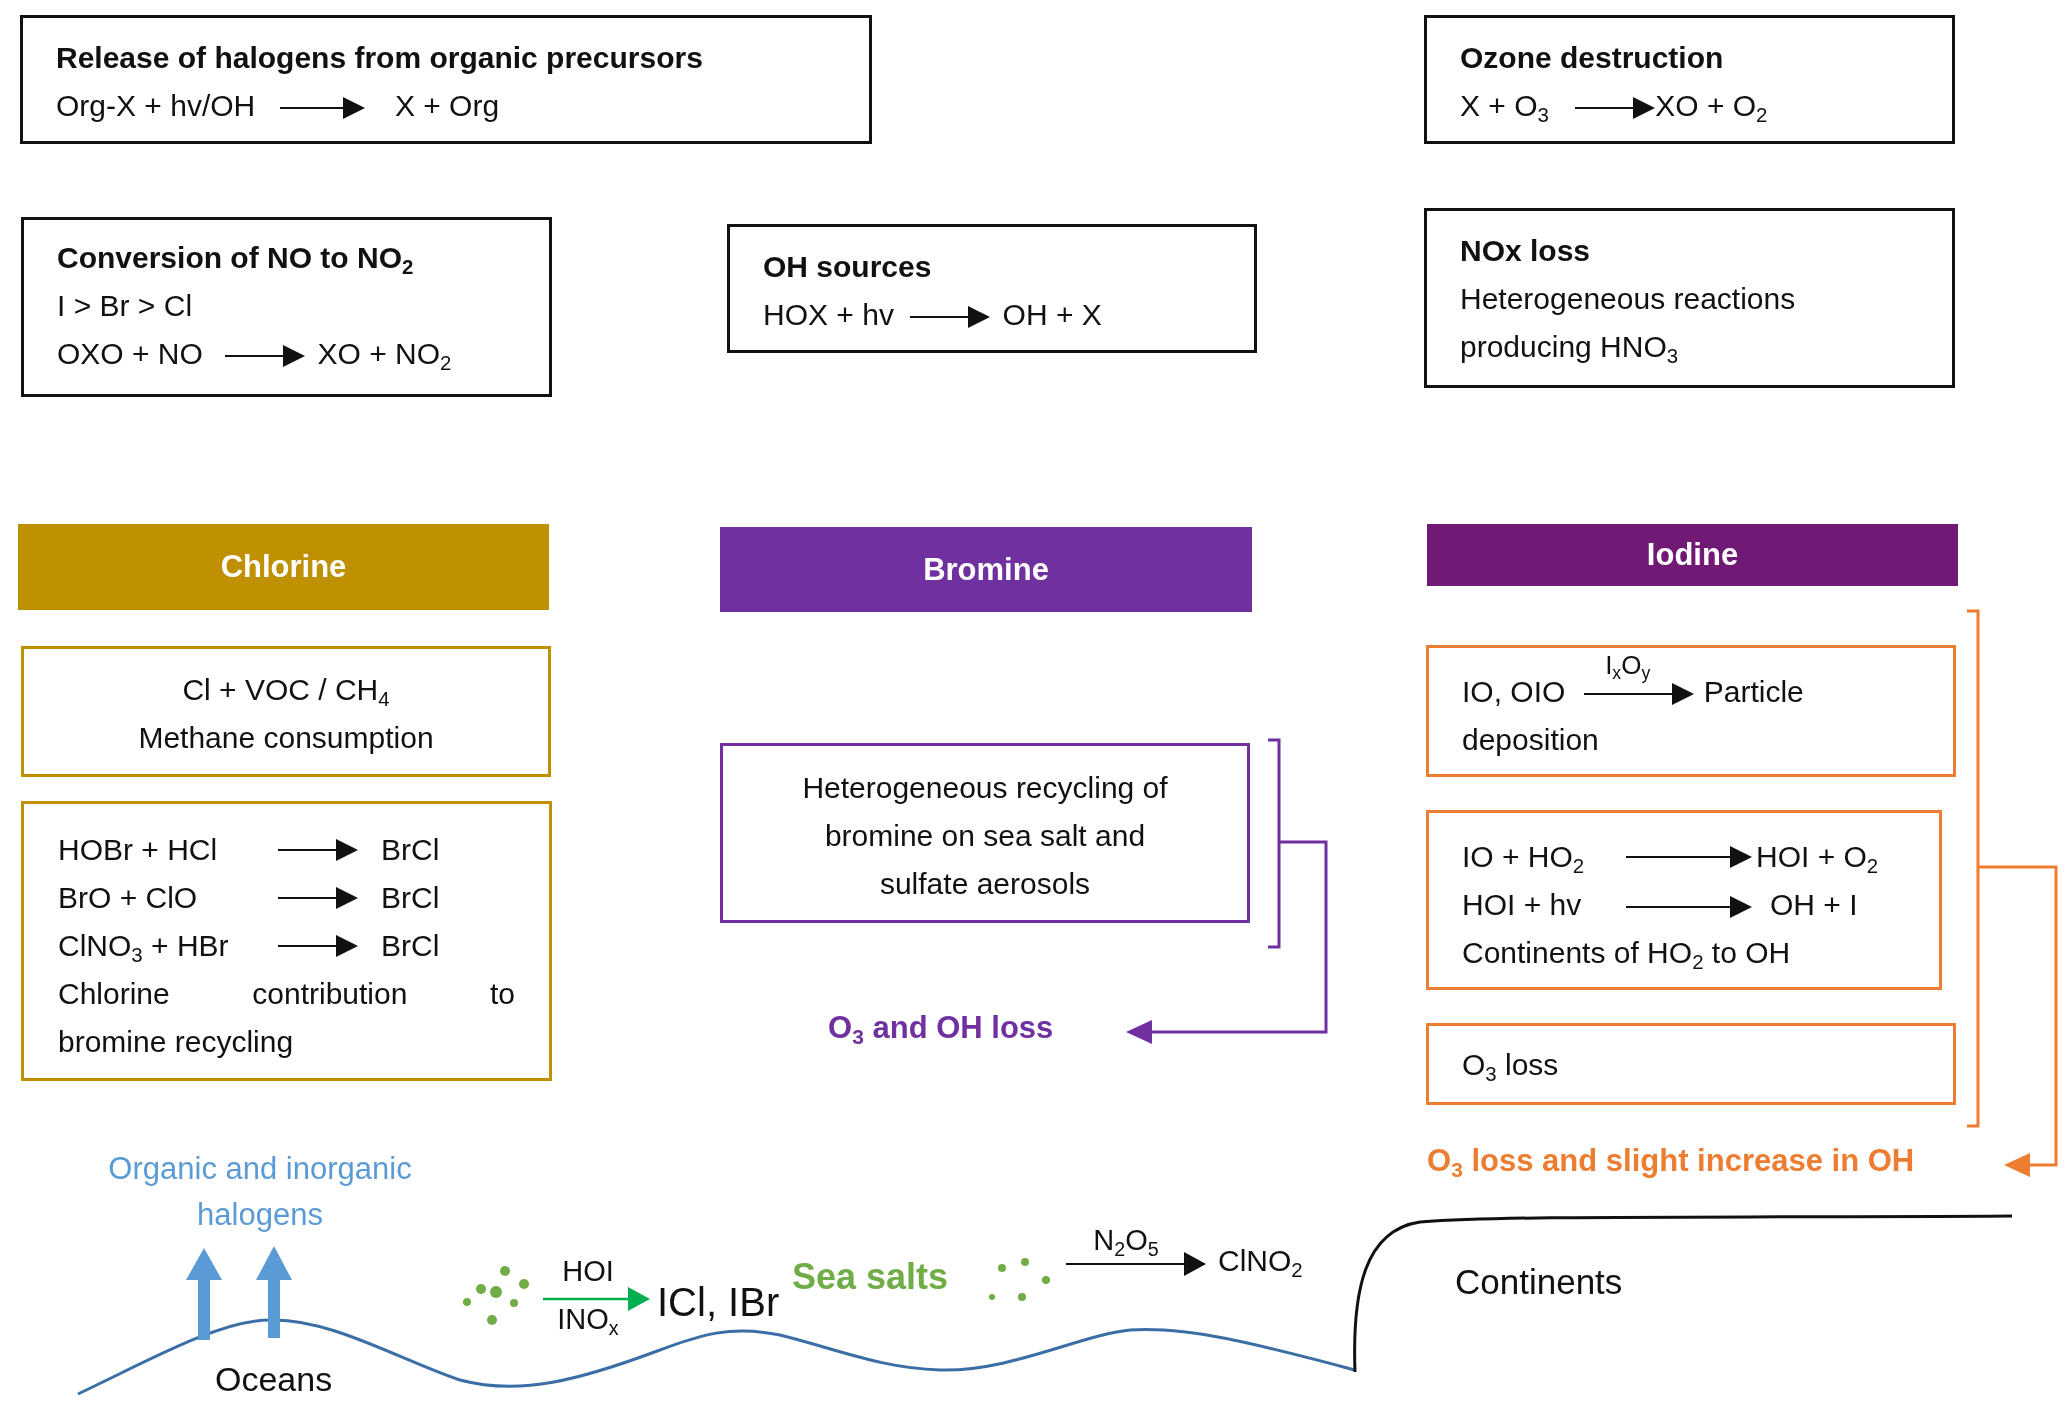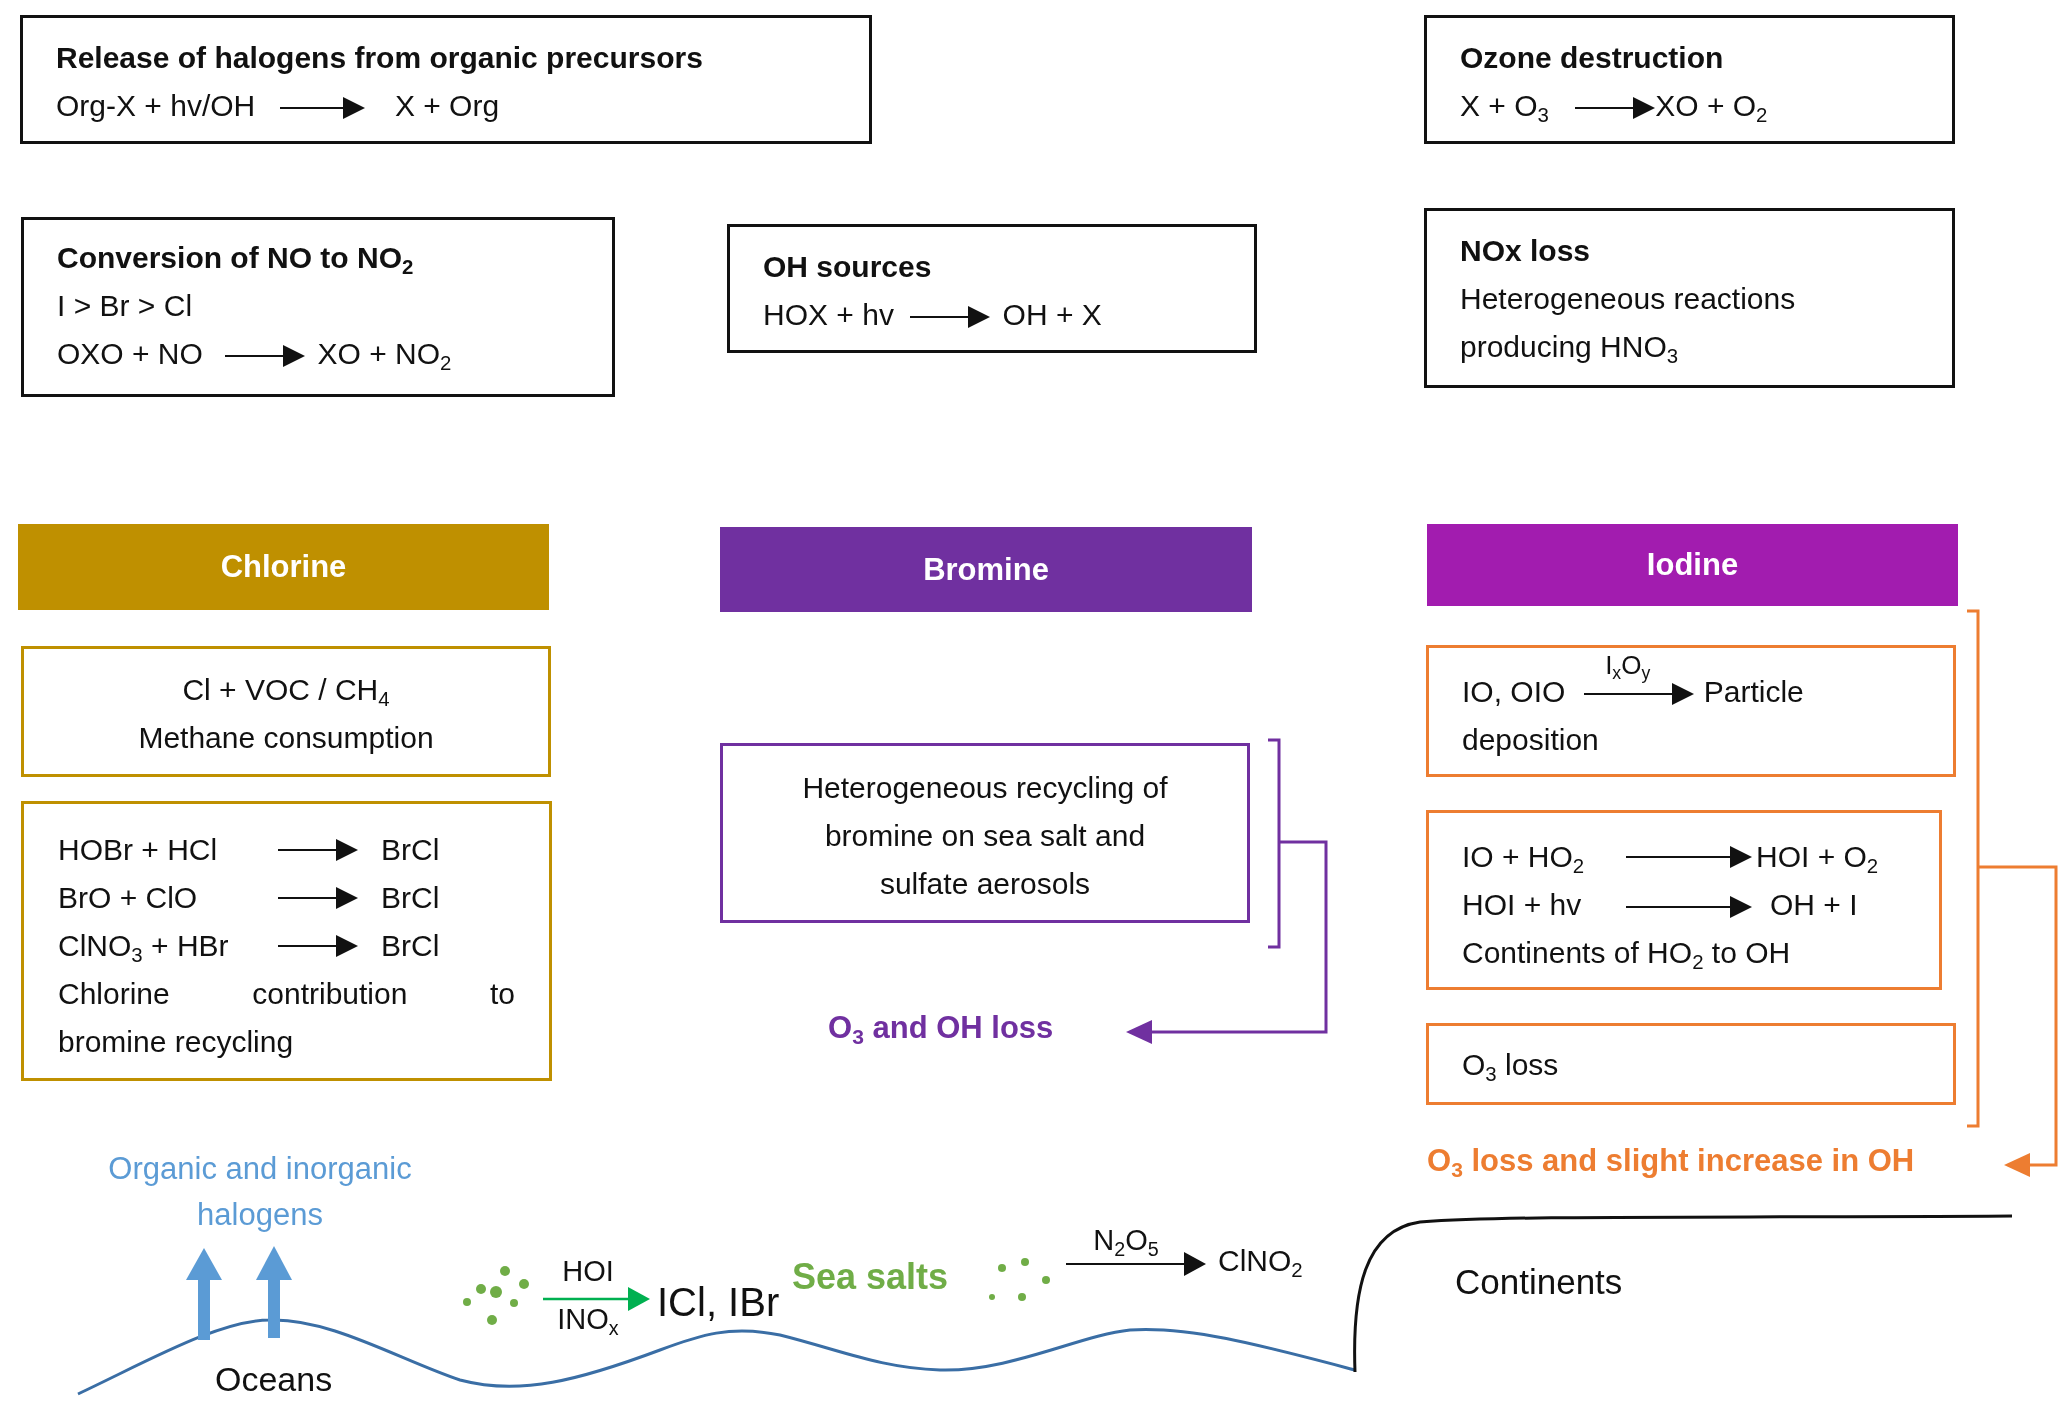--- a/index.html
+++ b/index.html
@@ -38,21 +38,21 @@
 </div>
 
 <div class="box black" style="left:1424px; top:15px; width:531px; height:129px; padding:16px 0 0 33px;">
   <div class="line ttl">Ozone destruction</div>
   <div class="line">
     <span>X + O</span><sub>3</sub>
     <span class="arr" style="width:80px;height:24px;margin:0 0 0 18px;"><span class="shaft" style="width:65px"></span><span class="head"></span></span><span>XO + O</span><sub>2</sub>
   </div>
 </div>
 
-<div class="box black" style="left:21px; top:217px; width:594px; height:180px; padding:14px 0 0 33px;">
+<div class="box black" style="left:21px; top:217px; width:531px; height:180px; padding:14px 0 0 33px;">
   <div class="line ttl"><span>Conversion of NO to NO</span><sub>2</sub></div>
   <div class="line">I &gt; Br &gt; Cl</div>
   <div class="line">
     <span>OXO + NO</span>
     <span class="arr" style="width:80px;height:24px;margin:0 4px 0 14px;"><span class="shaft" style="width:65px"></span><span class="head"></span></span>
     <span>XO + NO</span><sub>2</sub>
   </div>
 </div>
 
 <div class="box black" style="left:727px; top:224px; width:530px; height:129px; padding:16px 0 0 33px;">
@@ -65,21 +65,21 @@
 </div>
 
 <div class="box black" style="left:1424px; top:208px; width:531px; height:180px; padding:16px 0 0 33px;">
   <div class="line ttl">NOx loss</div>
   <div class="line">Heterogeneous reactions</div>
   <div class="line"><span>producing HNO</span><sub>3</sub></div>
 </div>
 
 <div class="hdr" style="left:18px; top:524px; width:531px; height:86px; background:#bf9000;">Chlorine</div>
 <div class="hdr" style="left:720px; top:527px; width:532px; height:85px; background:#7030a0;">Bromine</div>
-<div class="hdr" style="left:1427px; top:524px; width:531px; height:82px; background:#a21caf;">Iodine</div>
+<div class="hdr" style="left:1427px; top:524px; width:531px; height:62px; background:#701a75;">Iodine</div>
 
 <div class="box gold center" style="left:21px; top:646px; width:530px; height:131px; padding:17px 0 0 0;">
   <div class="line"><span>Cl + VOC / CH</span><sub>4</sub></div>
   <div class="line">Methane consumption</div>
 </div>
 
 <div class="box gold" style="left:21px; top:801px; width:531px; height:280px; padding:22px 34px 0 34px;">
   <div class="line" style="position:relative;">
     <span>HOBr + HCl</span>
     <span class="arr abs" style="left:220px;top:12px;width:80px;height:24px;">

